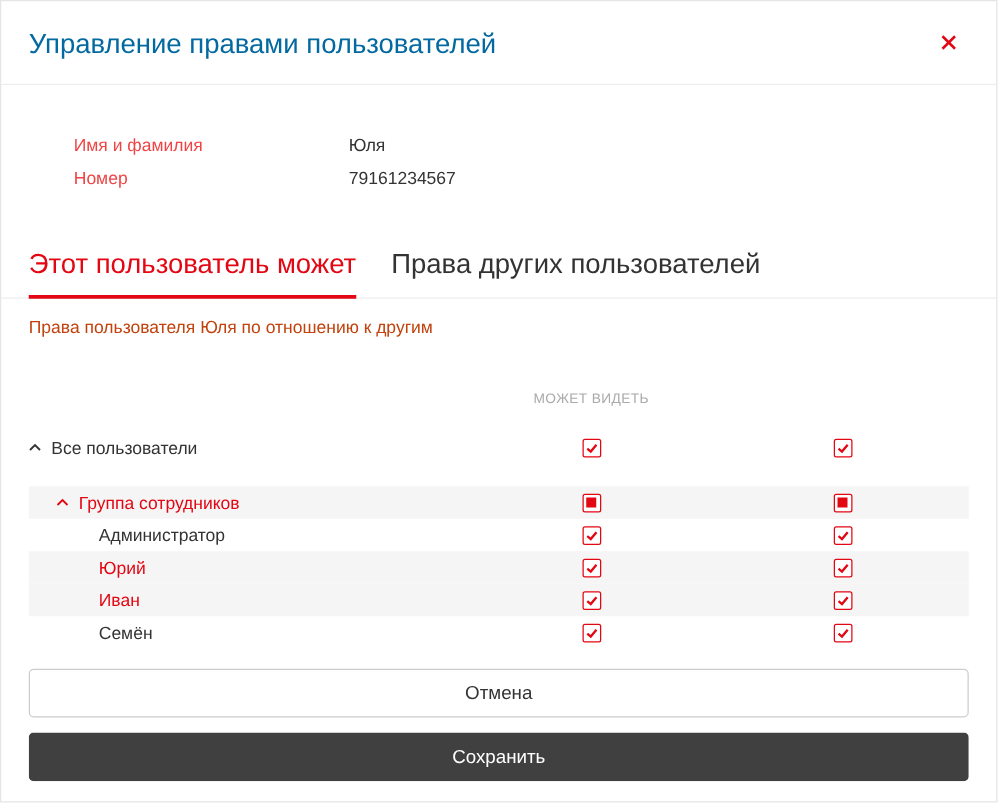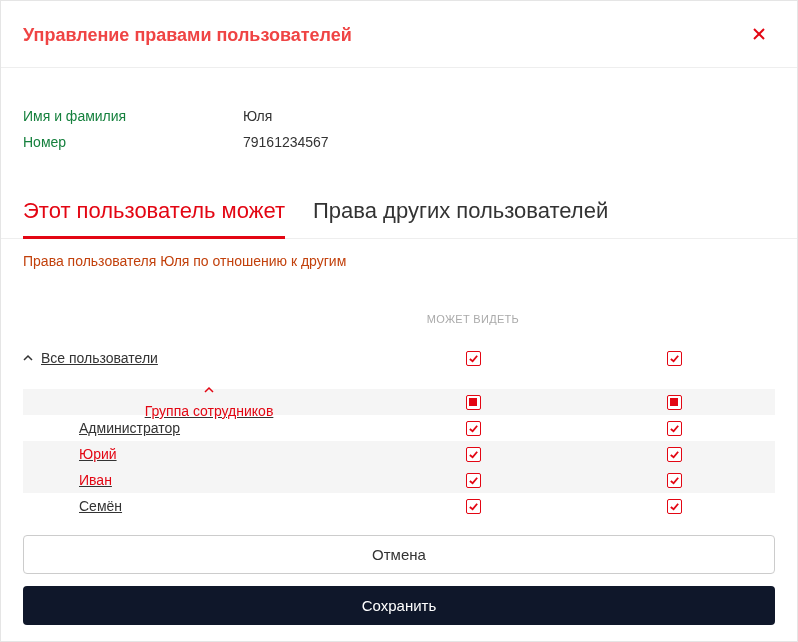--- a/index.html
+++ b/index.html
@@ -13,23 +13,23 @@
     color: #333;
   }
   .header {
     display: flex;
     justify-content: space-between;
     align-items: center;
     padding: 18px 22px 16px 22px;
     border-bottom: 1px solid #eee;
   }
   .title {
-    font-size: 18px;
-    font-weight: 700;
-    color: #ef4444;
+    font-size: 22px;
+    font-weight: 400;
+    color: #0369a1;
   }
   .close-btn {
     width: 32px; height: 32px;
     border: none;
     background: transparent;
     border-radius: 50%;
     cursor: pointer;
     display: flex;
     align-items: center;
     justify-content: center;
@@ -39,21 +39,22 @@
     padding: 40px 22px 0 22px;
   }
   .info-row {
     display: flex;
     margin-bottom: 10px;
     font-size: 14px;
     color: #555;
   }
   .info-label {
     width: 220px;
-    color: #15803d;
+    color: #ef4444;
+    margin-left: 36px;
   }
   .info-value {
     color: #333;
   }
   .tabs {
     display: flex;
     padding: 38px 22px 0 22px;
     gap: 28px;
     border-bottom: 1px solid #eee;
   }
@@ -85,42 +86,41 @@
     text-transform: uppercase;
   }
   .col-name { flex: 0 0 350px; }
   .col-see  { flex: 0 0 200px; text-align: center; }
   .col-send { flex: 1; text-align: center; }
   .row {
     display: flex;
     align-items: center;
     height: 26px;
     font-size: 14px;
-    text-decoration: underline;
   }
   .name-cell {
     flex: 0 0 350px;
     display: flex;
     align-items: center;
     gap: 8px;
   }
   .see-cell  { flex: 0 0 200px; display: flex; justify-content: center; }
   .send-cell { flex: 1; display: flex; justify-content: center; }
   .row-all { margin-top: 20px; margin-bottom: 18px; }
   .row-group { background: #f5f5f5; }
   .row-group .name-cell { color: #e30613; }
   .row-user { }
   .chev {
     width: 10px; height: 10px;
     display: inline-flex;
     align-items: center; justify-content: center;
   }
   .chev svg { stroke: currentColor; }
   .indent-0 { padding-left: 0; }
-  .indent-1 { padding-left: 22px; flex-direction: column; }
+  .indent-1 { padding-left: 22px; }
   .indent-2 { padding-left: 56px; }
   .cb {
     width: 15px; height: 15px;
     border: 1px solid #e30613;
     border-radius: 2px;
     display: flex;
     align-items: center;
     justify-content: center;
     cursor: pointer;
     background: #fff;
@@ -146,21 +146,21 @@
     border-radius: 4px;
     cursor: pointer;
     border: 1px solid transparent;
   }
   .btn-cancel {
     background: #fff;
     border-color: #ccc;
     color: #333;
   }
   .btn-save {
-    background: #0f172a;
+    background: #404040;
     color: #fff;
   }
 </style>
 </head>
 <body>
 
 <div class="header">
   <div class="title">Управление правами пользователей</div>
   <button class="close-btn">
     <span>

